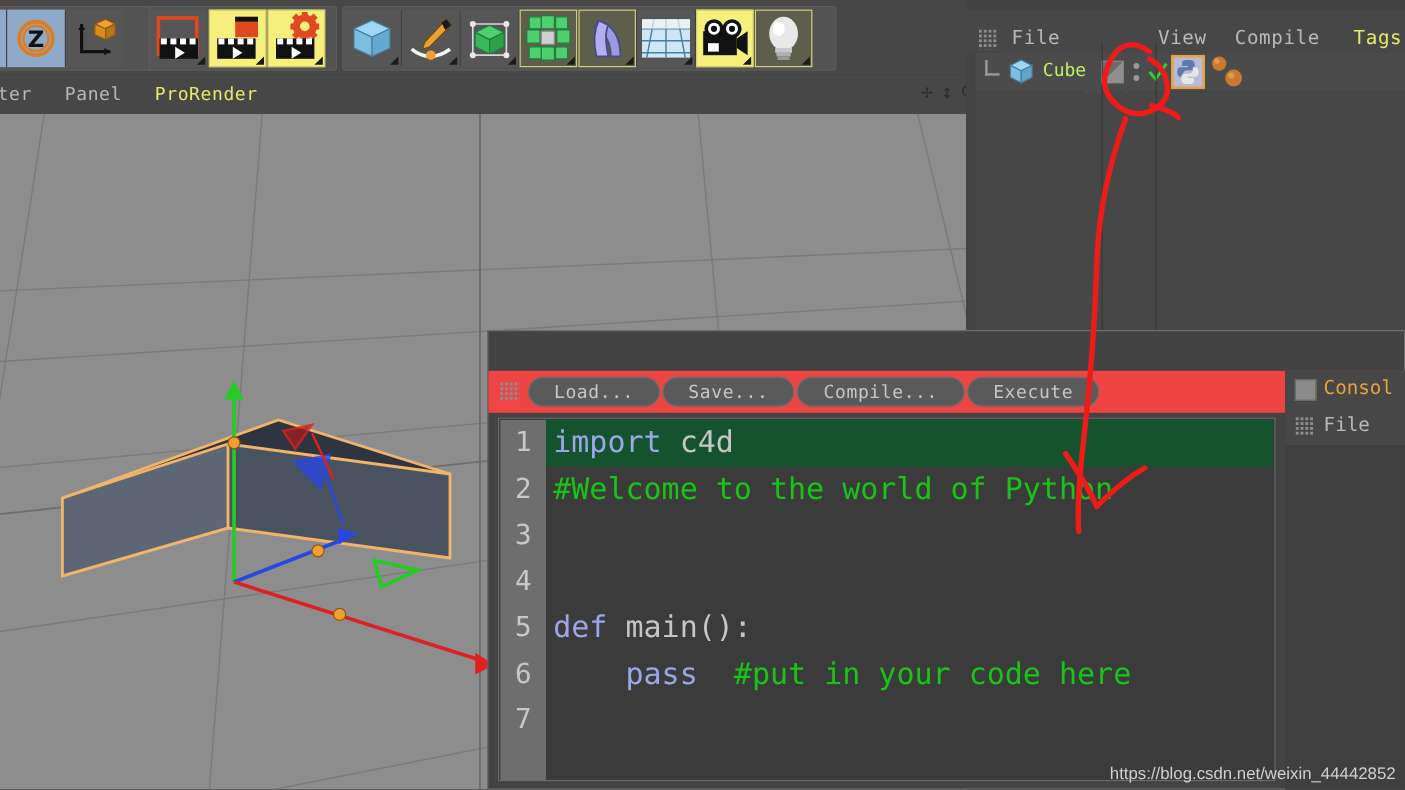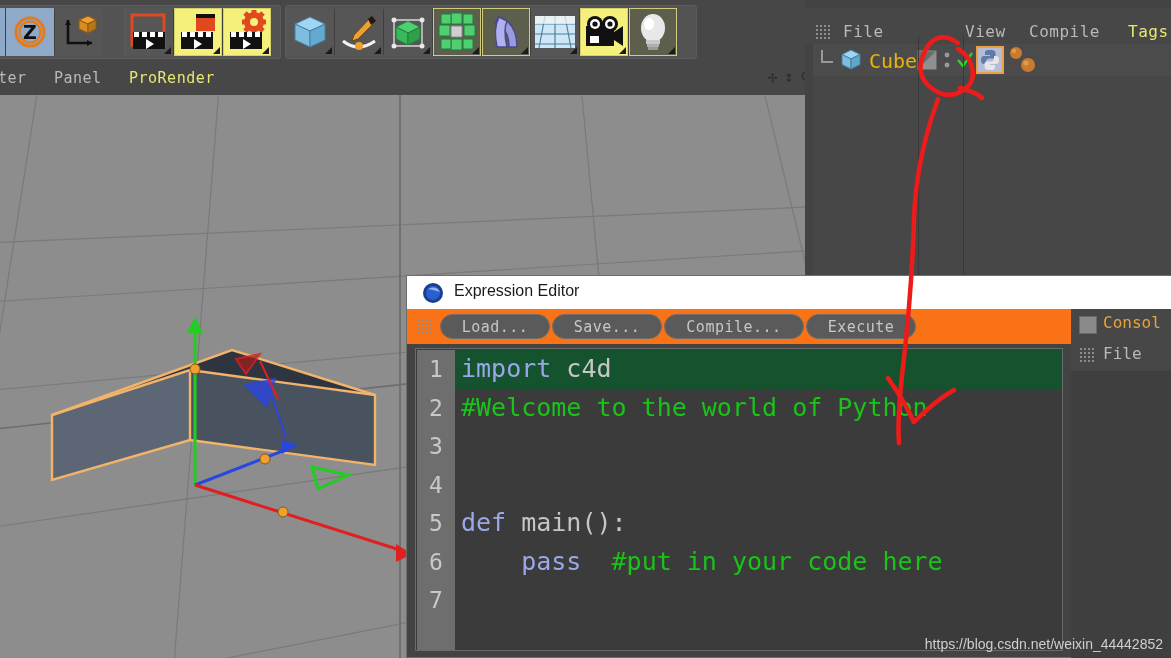--- a/index.html
+++ b/index.html
@@ -35,30 +35,30 @@
 
   
   #objmgr{position:absolute;left:805px;top:0;width:366px;height:275px;background:#434343;}
   #om-menubar{position:absolute;left:0;top:8px;width:366px;height:36px;background:#474747;}
   #om-grip{position:absolute;left:10px;top:16px;width:16px;height:17px;}
   #om-menubar .mi{position:absolute;top:14px;font-size:16px;color:#b9b9b9;letter-spacing:.5px;}
   #om-menubar .mi.tags{color:#e8e86e;}
   #om-row{position:absolute;left:8px;top:44px;width:358px;height:32px;background:#4b4b4b;}
   #om-row .lline{position:absolute;left:8px;top:6px;width:10px;height:11px;
       border-left:2px solid #9a9a9a;border-bottom:2px solid #9a9a9a;}
-  #om-row .oname{position:absolute;left:56px;top:5px;font-size:20px;color:#eab308;}
+  #om-row .oname{position:absolute;left:56px;top:5px;font-size:15px;color:#bef264;}
   #om-blank{position:absolute;left:8px;top:76px;width:358px;height:199px;background:#474747;}
 
   
   #exprwin{position:absolute;left:406px;top:275px;width:765px;height:383px;
            background:#434343;border:1px solid #6d6d6d;box-sizing:border-box;}
   #ee-title{position:absolute;left:0;top:0;width:765px;height:33px;background:#ffffff;}
   #ee-title .ttl{position:absolute;left:47px;top:6px;font-size:16px;color:#1b1b1b;
         font-family:"Liberation Sans",sans-serif;}
-  #ee-toolbar{position:absolute;left:0;top:33px;width:765px;height:35px;background:#f97316;}
+  #ee-toolbar{position:absolute;left:0;top:33px;width:765px;height:35px;background:#ef4444;}
   #ee-grip{position:absolute;left:9px;top:9px;width:17px;height:17px;}
   .ee-btn{position:absolute;top:5px;height:25px;background:#5a5a5a;border:1px solid #6e6e6e;
           border-radius:13px;color:#c7c7c7;font-size:15px;display:flex;align-items:center;
           justify-content:center;letter-spacing:.5px;box-sizing:border-box;}
   #ee-code{position:absolute;left:8px;top:72px;width:648px;height:303px;
            background:#3b3b3b;border:1px solid #6a6a6a;box-sizing:border-box;overflow:hidden;}
   #gutter{position:absolute;left:1px;top:1px;width:38px;height:301px;background:#6e6e6e;}
   #gutter .ln{height:38.5px;line-height:38.5px;text-align:center;font-size:23px;color:#c8c8c8;}
   #codelines{position:absolute;left:39px;top:1px;right:1px;}
   .cl{height:38.5px;line-height:38.5px;font-size:25px;white-space:pre;padding-left:6px;}
@@ -406,28 +406,20 @@
     </svg>
   </div>
 
   <div id="om-blank"></div>
   <div style="position:absolute;left:113px;top:36px;width:1px;height:239px;background:#393939;"></div>
   <div style="position:absolute;left:158px;top:36px;width:1px;height:239px;background:#393939;"></div>
 </div>
 
 <div id="exprwin">
 
-  <div id="ee-title">
-    <svg style="position:absolute;left:15px;top:6px;" width="22" height="22" viewBox="0 0 22 22">
-      <circle cx="11" cy="11" r="10" fill="#1b3f8f"></circle>
-      <path d="M4 11 a7 7 0 0 1 14 0 a7 7 0 0 1 -14 0" fill="#2a5fd0"></path>
-      <path d="M6 7 q8 -4 12 3 q-6 -2 -12 -3" fill="#8fb4f5"></path>
-    </svg>
-    <div class="ttl">Expression Editor</div>
-  </div>
 
   <div id="ee-toolbar">
     <div id="ee-grip" class="gripdots"></div>
     <div class="ee-btn" style="left:33px;width:110px;">Load...</div>
     <div class="ee-btn" style="left:145px;width:110px;">Save...</div>
     <div class="ee-btn" style="left:257px;width:140px;">Compile...</div>
     <div class="ee-btn" style="left:399px;width:110px;text-align:center;">Execute</div>
   </div>
 
   <div id="ee-code">

